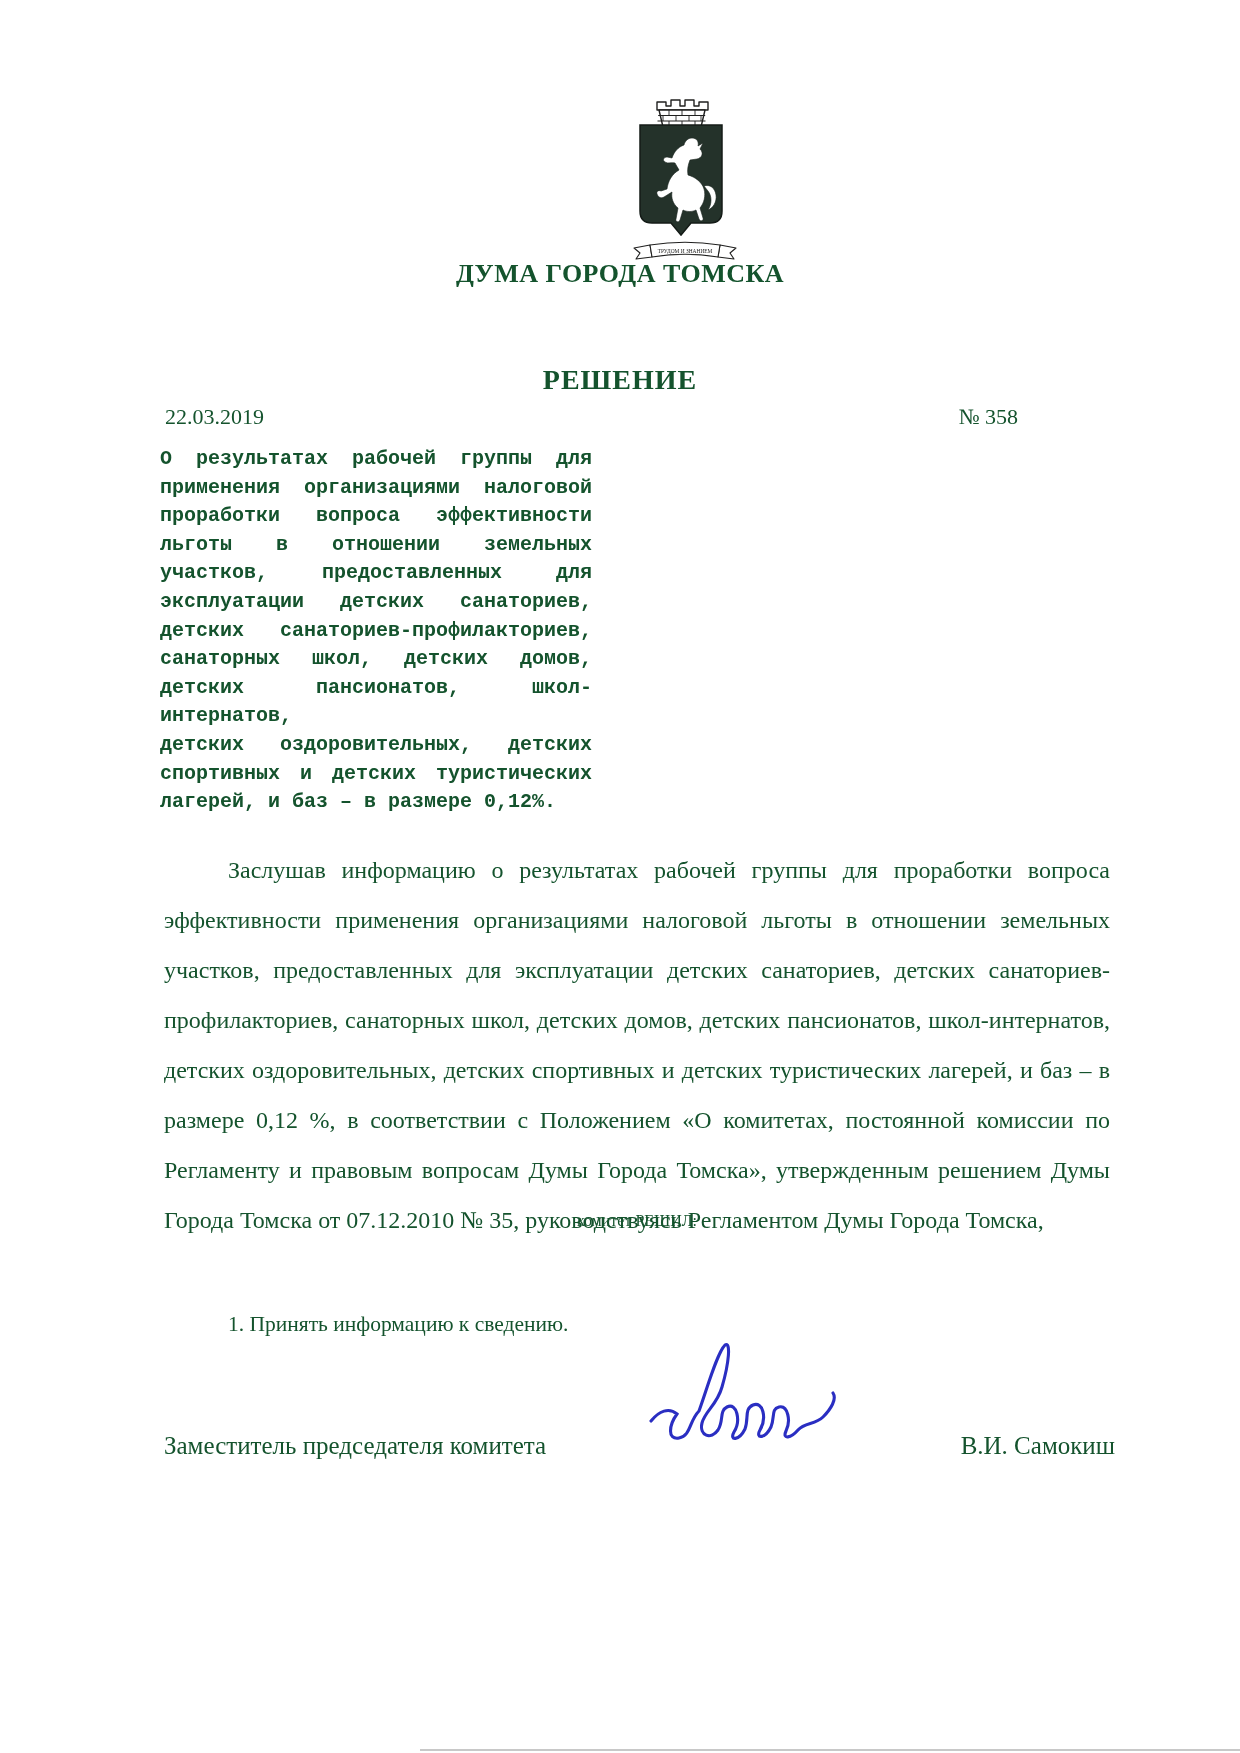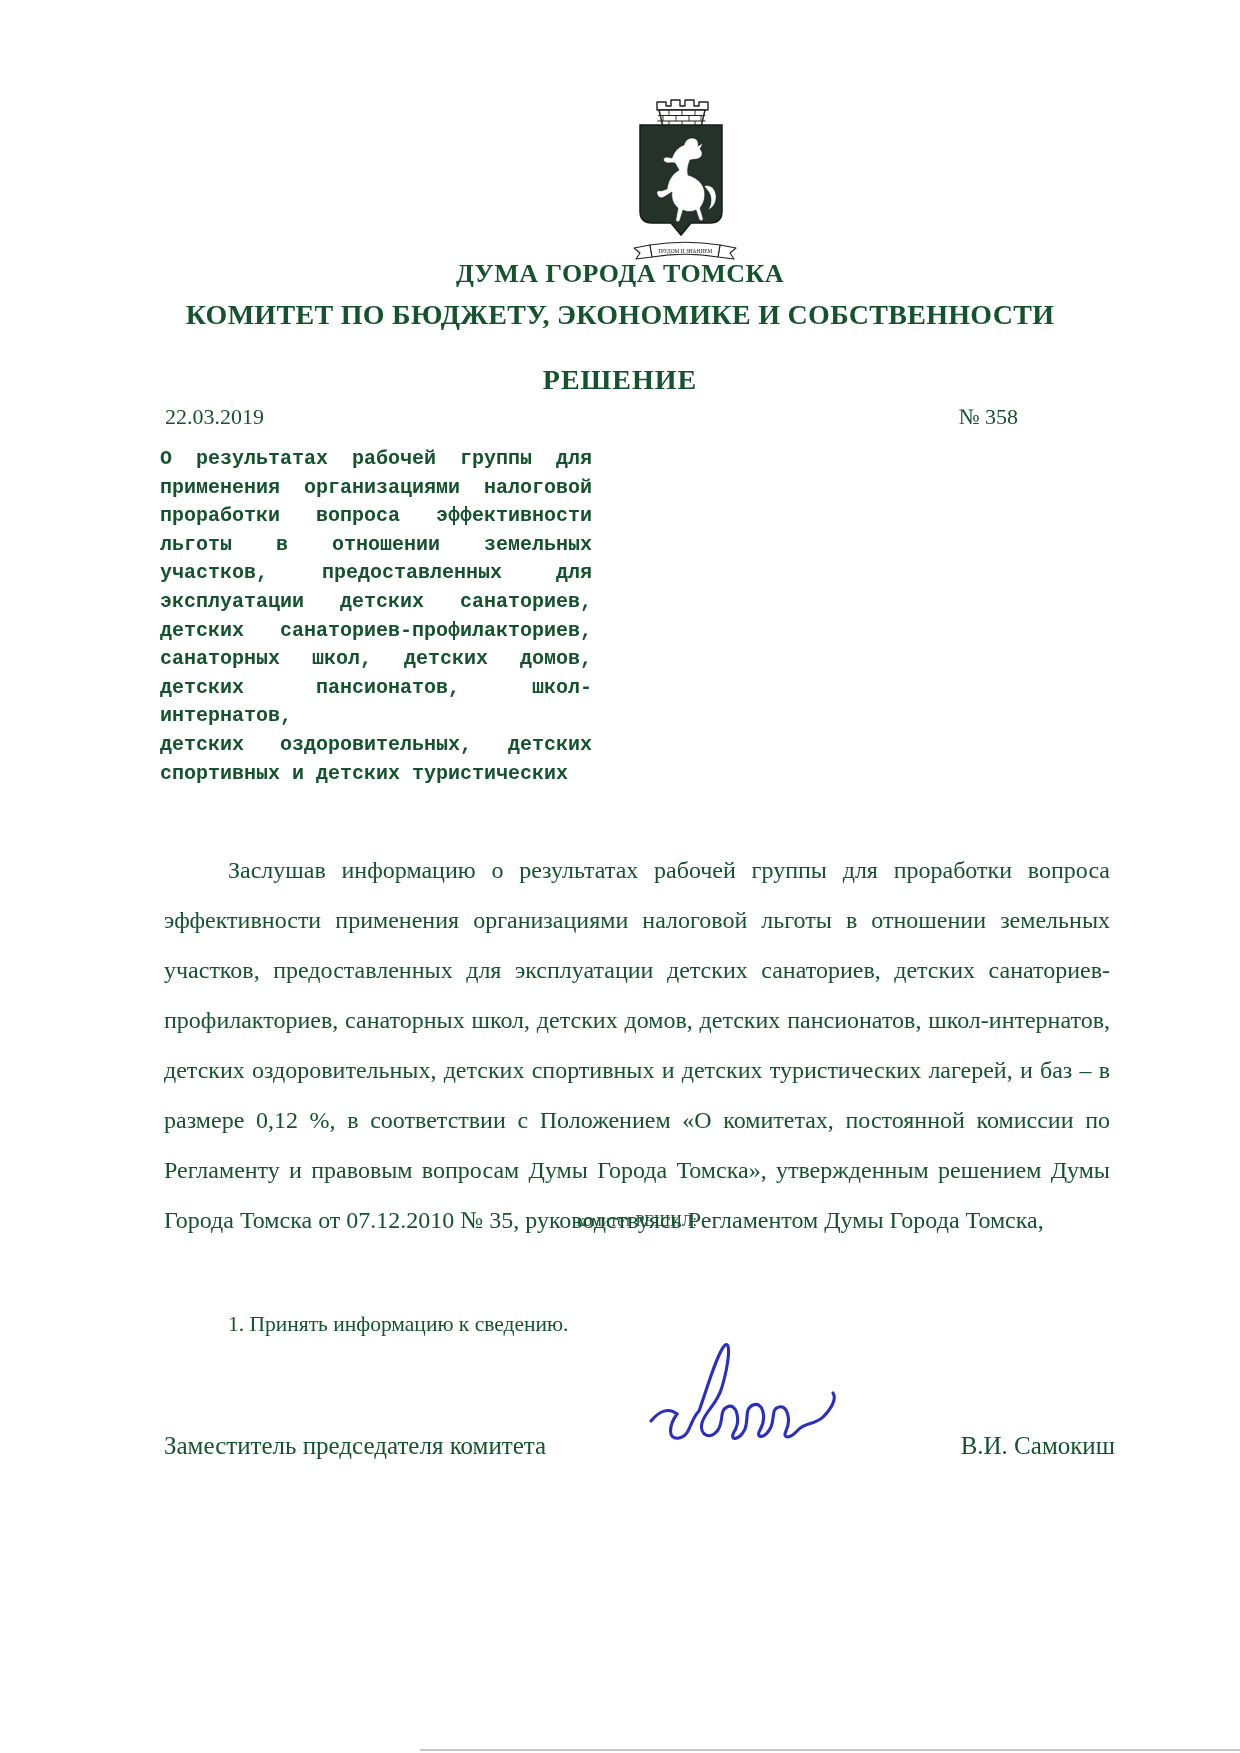--- a/index.html
+++ b/index.html
@@ -91,40 +91,40 @@
 
     <g fill="#ffffff" stroke="#20201f" stroke-width="1.1" stroke-linejoin="round">
       <path d="M22,149 L6,152 L12,157 L8,163 L24,161 Z"></path>
       <path d="M92,149 L108,152 L102,157 L106,163 L90,161 Z"></path>
       <path d="M22,149 Q57,143.5 92,149 L90,161 Q57,155.5 24,161 Z"></path>
     </g>
     <text x="57" y="156.5" text-anchor="middle" font-size="5.4" fill="#20201f" stroke="none" style="font-family:'Liberation Serif',serif;">ТРУДОМ И ЗНАНИЕМ</text>
   </svg>
 
   <div class="abs centered org-title">ДУМА ГОРОДА ТОМСКА</div>
-  <div class="abs centered committee-title">КОМИТЕТ ПО БЮДЖЕТУ, ЭКОНОМИКЕ И СОБСТВЕННОСТИ</div>
   <div class="abs centered doc-type">РЕШЕНИЕ</div>
 
   <div class="abs date-row">
     <span>22.03.2019</span>
     <span>№ 358</span>
   </div>
 
   <div class="abs subject">
       <div class="subject-line">О результатах рабочей группы для</div>
       <div class="subject-line">применения организациями налоговой</div>
       <div class="subject-line">проработки вопроса эффективности</div>
       <div class="subject-line">льготы в отношении земельных</div>
       <div class="subject-line">участков, предоставленных для</div>
       <div class="subject-line">эксплуатации детских санаториев,</div>
       <div class="subject-line">детских санаториев-профилакториев,</div>
       <div class="subject-line">санаторных школ, детских домов,</div>
       <div class="subject-line">детских пансионатов, школ-интернатов,</div>
       <div class="subject-line">детских оздоровительных, детских</div>
       <div class="subject-line">спортивных и детских туристических</div>
+      <div class="subject-line">лагерей, и баз – в размере 0,12%.</div>
     </div>
 
   <div class="abs paragraph">Заслушав информацию о результатах рабочей группы для проработки вопроса эффективности применения организациями налоговой льготы в отношении земельных участков, предоставленных для эксплуатации детских санаториев, детских санаториев-профилакториев, санаторных школ, детских домов, детских пансионатов, школ-интернатов, детских оздоровительных, детских спортивных и детских туристических лагерей, и баз – в размере 0,12 %, в соответствии с Положением «О комитетах, постоянной комиссии по Регламенту и правовым вопросам Думы Города Томска», утвержденным решением Думы Города Томска от 07.12.2010 № 35, руководствуясь Регламентом Думы Города Томска,</div>
 
   <div class="abs resolve-line">комитет РЕШИЛ:</div>
 
   <div class="abs decision-item">1. Принять информацию к сведению.</div>
 
   <svg class="abs signature-svg" width="212" height="133" viewBox="0 0 212 133">
     <path fill="none" stroke="#2a2ec2" stroke-width="3.1" stroke-linecap="round" d="M6,84

